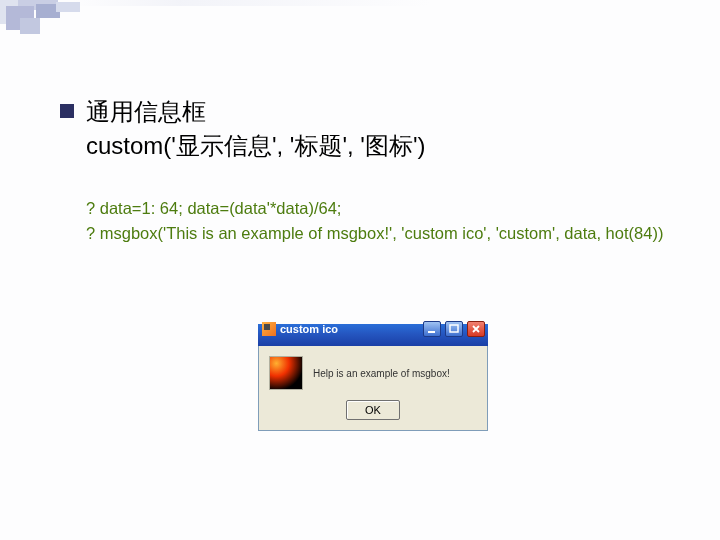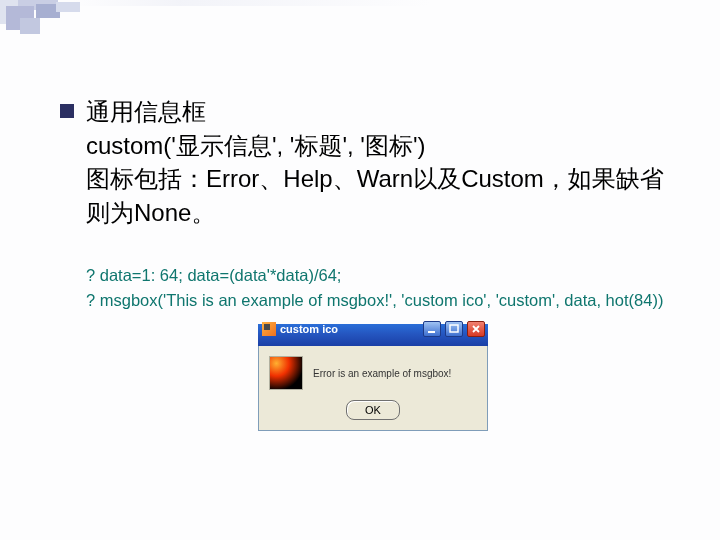--- a/index.html
+++ b/index.html
@@ -65,21 +65,21 @@
     font-size: 24px;
     line-height: 1.4;
   }
   .main-text .row { display: block; }
   .code-block {
     margin-top: 34px;
     margin-left: 26px;
     font-size: 16.5px;
     line-height: 1.5;
     font-family: Arial, sans-serif;
-    color: #0f766e;
+    color: #4d7c0f;
   }
 
   .dialog-wrap {
     position: absolute;
     left: 258px;
     top: 324px;
     width: 230px;
   }
   .dlg-titlebar {
     height: 22px;
@@ -149,21 +149,21 @@
   .dlg-btnrow {
     display: flex;
     justify-content: center;
     margin-top: 10px;
   }
   .ok-btn {
     min-width: 54px;
     height: 20px;
     background: #ece9d8;
     border: 1px solid #707070;
-    border-radius: 8px;
+    border-radius: 2px;
     font-size: 11px;
     font-family: Tahoma, sans-serif;
     display: flex;
     align-items: center;
     justify-content: center;
     box-shadow: inset 1px 1px 0 #fff;
   }
 </style>
 </head>
 <body>
@@ -177,21 +177,20 @@
   <div class="deco-block db2"></div>
   <div class="deco-block db3"></div>
 </div>
 
 <div class="content">
   <div class="bullet-block">
     <div class="bullet"></div>
     <div class="main-text">
       <span class="row">通用信息框</span>
       <span class="row">custom('显示信息', '标题', '图标')</span>
-      <span class="row">图标包括：Error、Help、Warn以及Custom，如果缺省则为None。</span>
     </div>
   </div>
 
   <div class="code-block">
     <div>? data=1: 64; data=(data'*data)/64;</div>
     <div>? msgbox('This is an example of msgbox!', 'custom ico', 'custom', data, hot(84))</div>
   </div>
 </div>
 
 <div class="dialog-wrap">
@@ -210,19 +209,19 @@
     </div>
     <div class="dlg-btn close">
       <svg viewBox="0 0 10 10">
           <path d="M2 2 L8 8 M8 2 L2 8" stroke="#fff" stroke-width="1.8"></path>
         </svg>
     </div>
   </div>
   <div class="dlg-body">
     <div class="dlg-row">
       <div class="dlg-icon"></div>
-      <div class="dlg-msg">Error is an example of msgbox!</div>
+      <div class="dlg-msg">Help is an example of msgbox!</div>
     </div>
     <div class="dlg-btnrow">
       <div class="ok-btn">OK</div>
     </div>
   </div>
 </div>
 
 </body></html>

